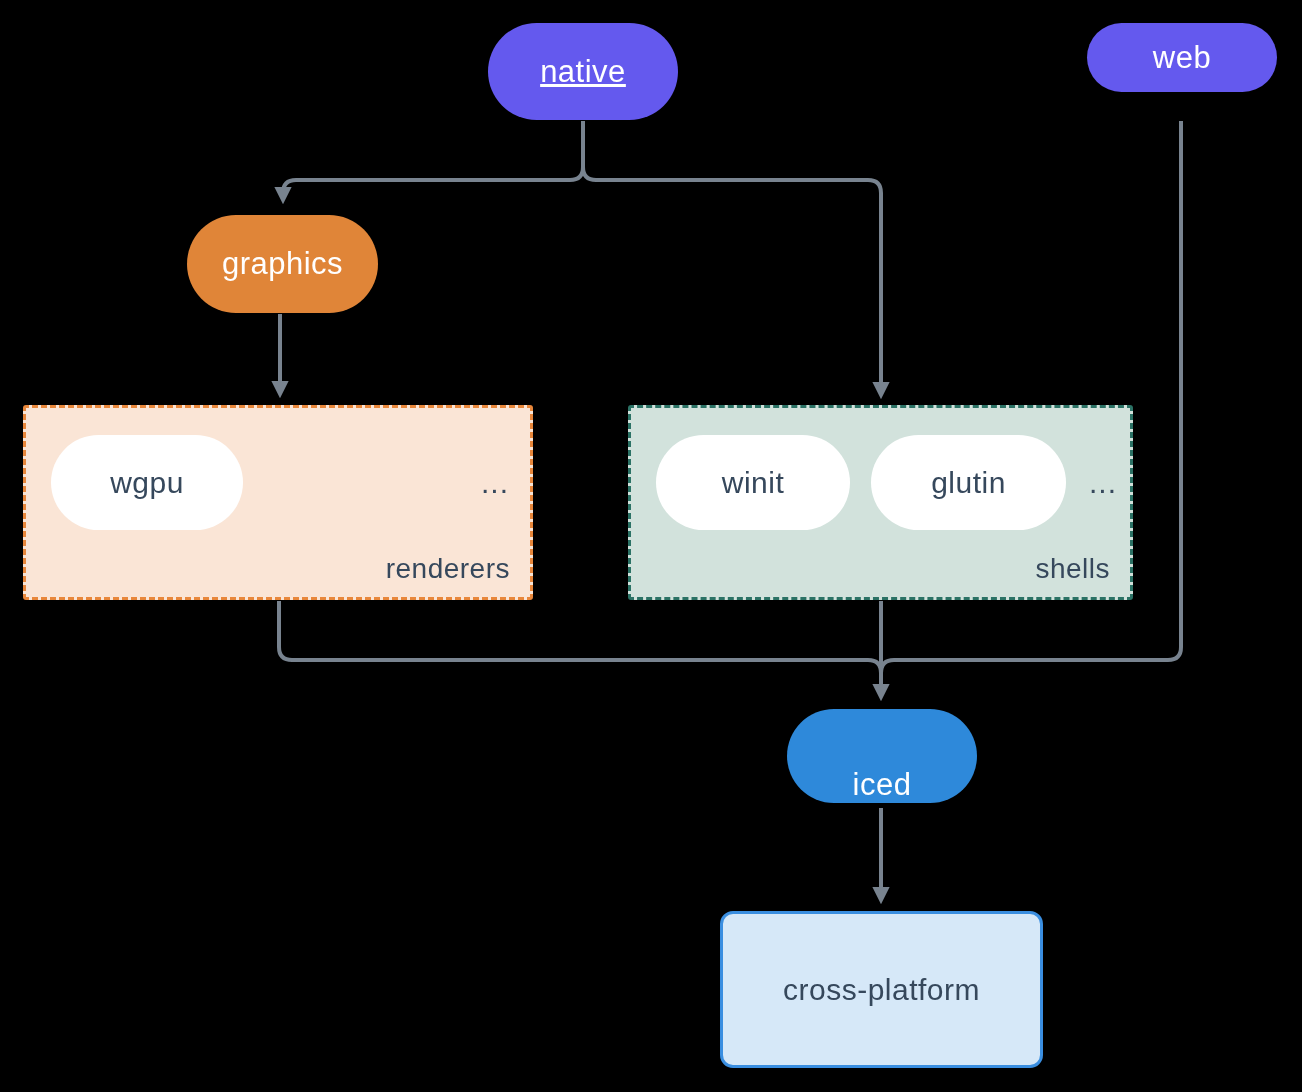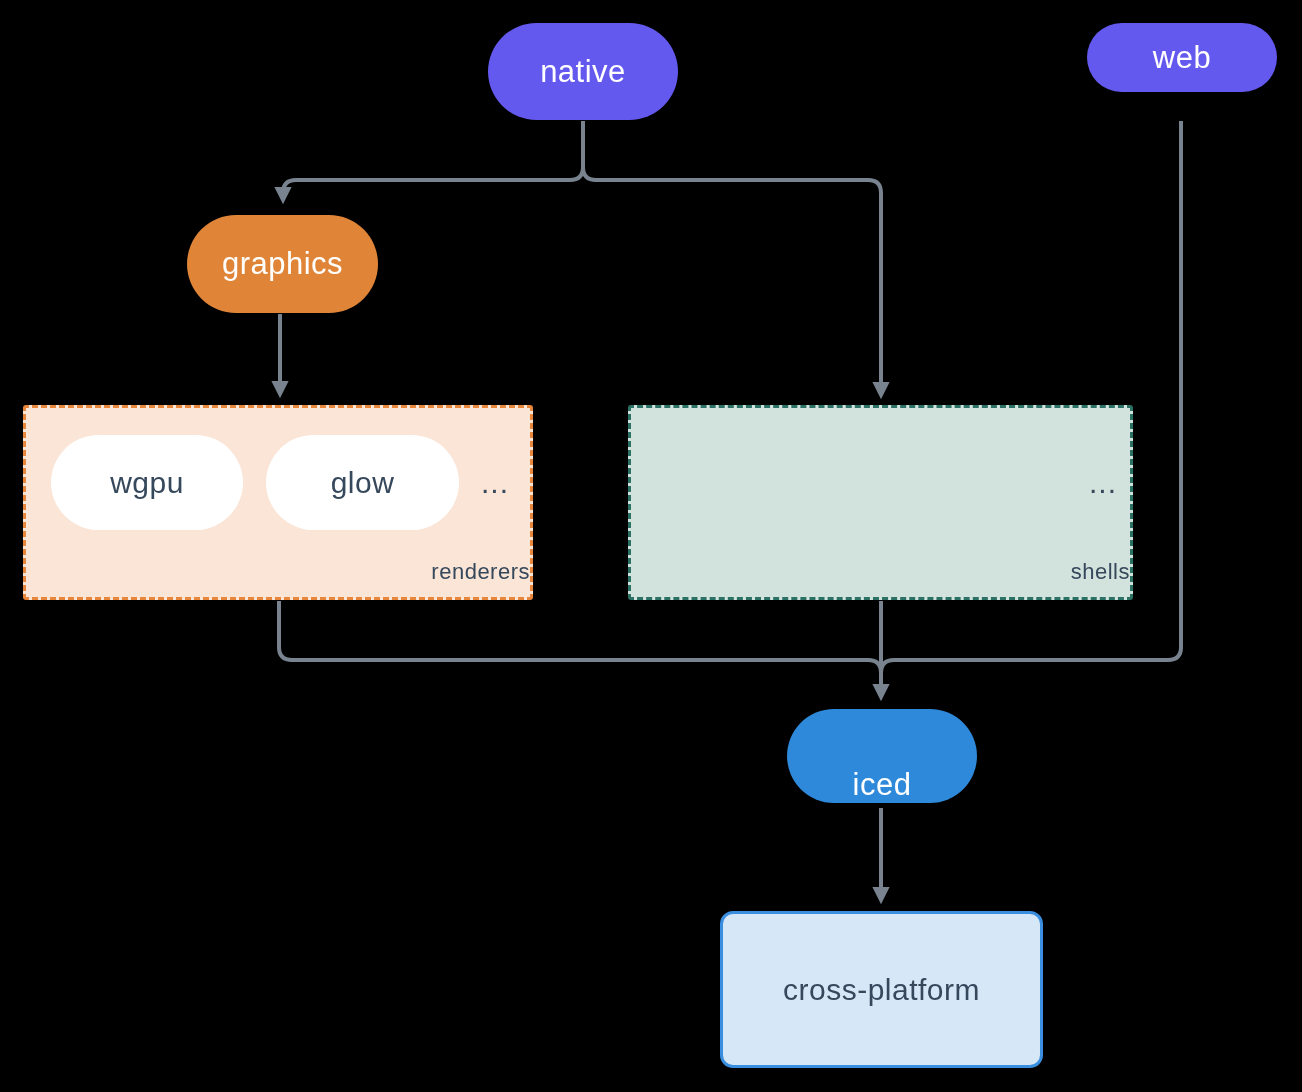--- a/index.html
+++ b/index.html
@@ -47,22 +47,22 @@
   }
   .group-renderers {
     background: var(--peach);
     border: 3px dashed var(--orange-dash);
   }
   .group-shells {
     background: var(--mint);
     border: 3px dashed var(--teal-dash);
   }
   .group-label {
-    position: absolute; right: 0; bottom: 12px;
-    font-size: 22px; color: var(--dark-text); letter-spacing: 0.5px;
+    position: absolute; right: 20px; bottom: 12px;
+    font-size: 28px; color: var(--dark-text); letter-spacing: 0.5px;
   }
   .ellipsis {
     position: absolute; top: 27px; height: 95px;
     display: flex; align-items: center;
     font-size: 30px; color: var(--dark-text); letter-spacing: 1px;
   }
 
   .app-box {
     position: absolute; z-index: 1;
     background: var(--app-fill);
@@ -87,44 +87,47 @@
     </defs>
     <path class="edge" marker-end="url(#arrow)" d="M 583 121 L 583 167 Q 583 180 570 180 L 296 180 Q 283 180 283 193 L 283 199"></path>
     <path class="edge" marker-end="url(#arrow)" d="M 583 121 L 583 167 Q 583 180 596 180 L 868 180 Q 881 180 881 193 L 881 394"></path>
     <path class="edge" marker-end="url(#arrow)" d="M 280 314 L 280 393"></path>
     <path class="edge" d="M 279 601 L 279 647 Q 279 660 292 660 L 868 660 Q 881 660 881 673 L 881 676"></path>
     <path class="edge" d="M 1181 121 L 1181 647 Q 1181 660 1168 660 L 894 660 Q 881 660 881 673 L 881 676"></path>
     <path class="edge" marker-end="url(#arrow)" d="M 881 601 L 881 696"></path>
     <path class="edge" marker-end="url(#arrow)" d="M 881 808 L 881 899"></path>
   </svg>
 
-  <div class="pill node-purple" style="left:488px; top:23px; width:190px; height:97px;">
+  <div class="pill node-purple" style="left:488px; top:23px; width:190px; height:97px;text-decoration:underline;">
     <span>native</span>
   </div>
 
   <div class="pill node-purple" style="left:1087px; top:23px; width:190px; height:69px;">
     <span>web</span>
   </div>
 
   <div class="pill node-orange" style="left:187px; top:215px; width:191px; height:98px;">
     <span>graphics</span>
   </div>
 
   <div class="group group-renderers" style="left:23px; top:405px; width:510px; height:195px;">
     <div class="pill pill-white" style="left:25px; top:27px; width:192px; height:95px;">
       <span>wgpu</span>
     </div>
-    <div class="pill pill-white" style="left:240px; top:27px; width:193px; height:95px;">
-      <span>glow</span>
-    </div>
     <span class="ellipsis" style="left:455px;">...</span>
     <span class="group-label">renderers</span>
   </div>
 
   <div class="group group-shells" style="left:628px; top:405px; width:505px; height:195px;">
+    <div class="pill pill-white" style="left:25px; top:27px; width:194px; height:95px;">
+      <span>winit</span>
+    </div>
+    <div class="pill pill-white" style="left:240px; top:27px; width:195px; height:95px;">
+      <span>glutin</span>
+    </div>
     <span class="ellipsis" style="left:458px;">...</span>
     <span class="group-label">shells</span>
   </div>
 
   <div class="pill node-blue" style="left:787px; top:709px; width:190px; height:94px;align-items:flex-end;">
     <span>iced</span>
   </div>
 
   <div class="app-box" style="left:720px; top:911px; width:323px; height:157px;">
     <div>cross-platform</div>

